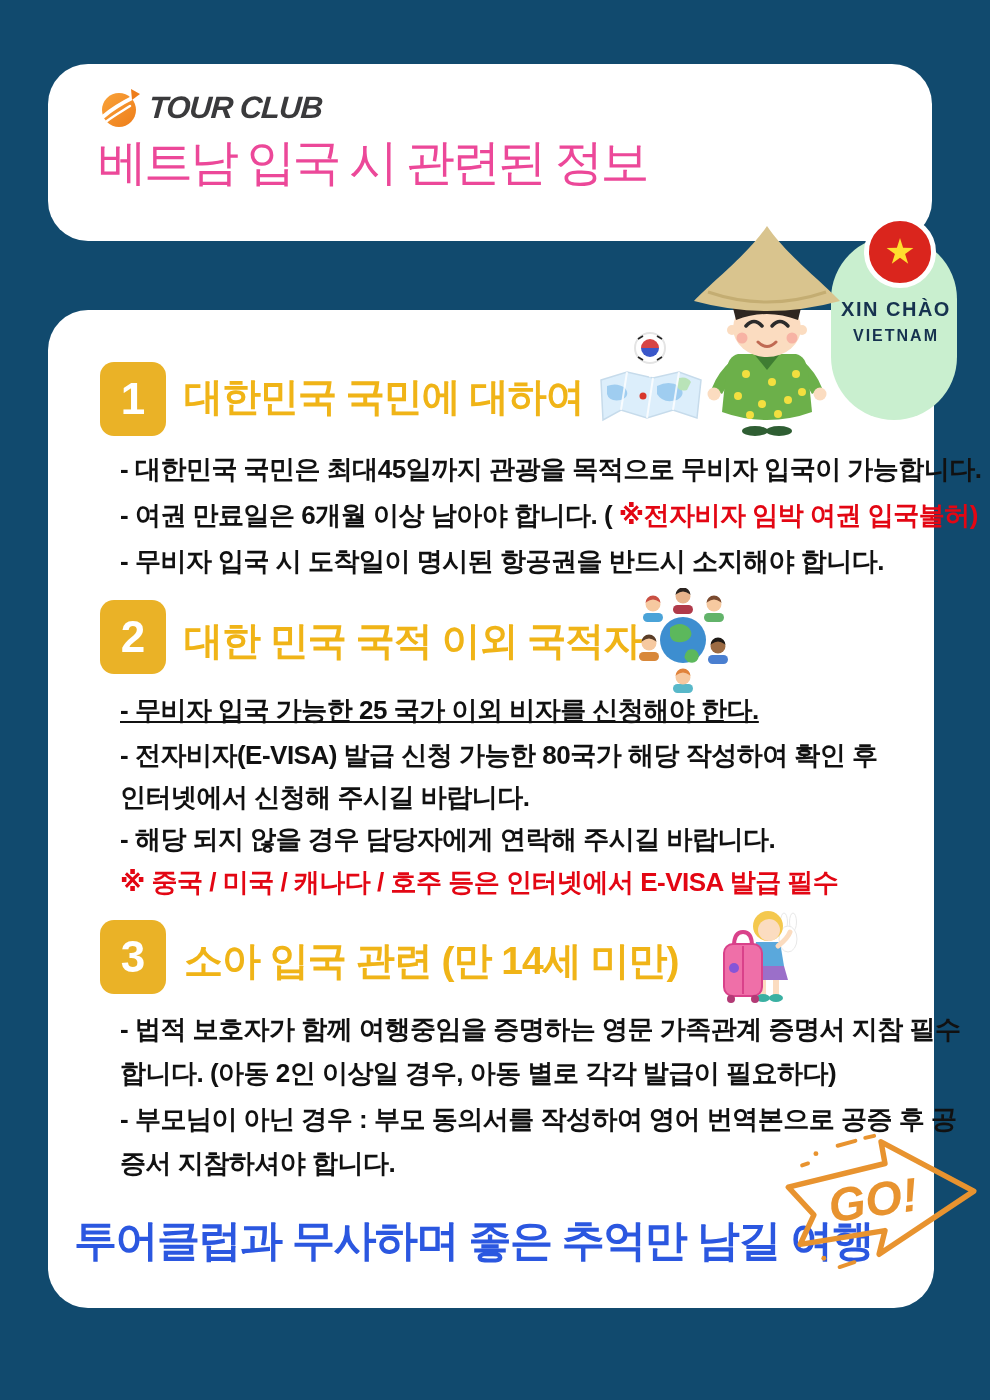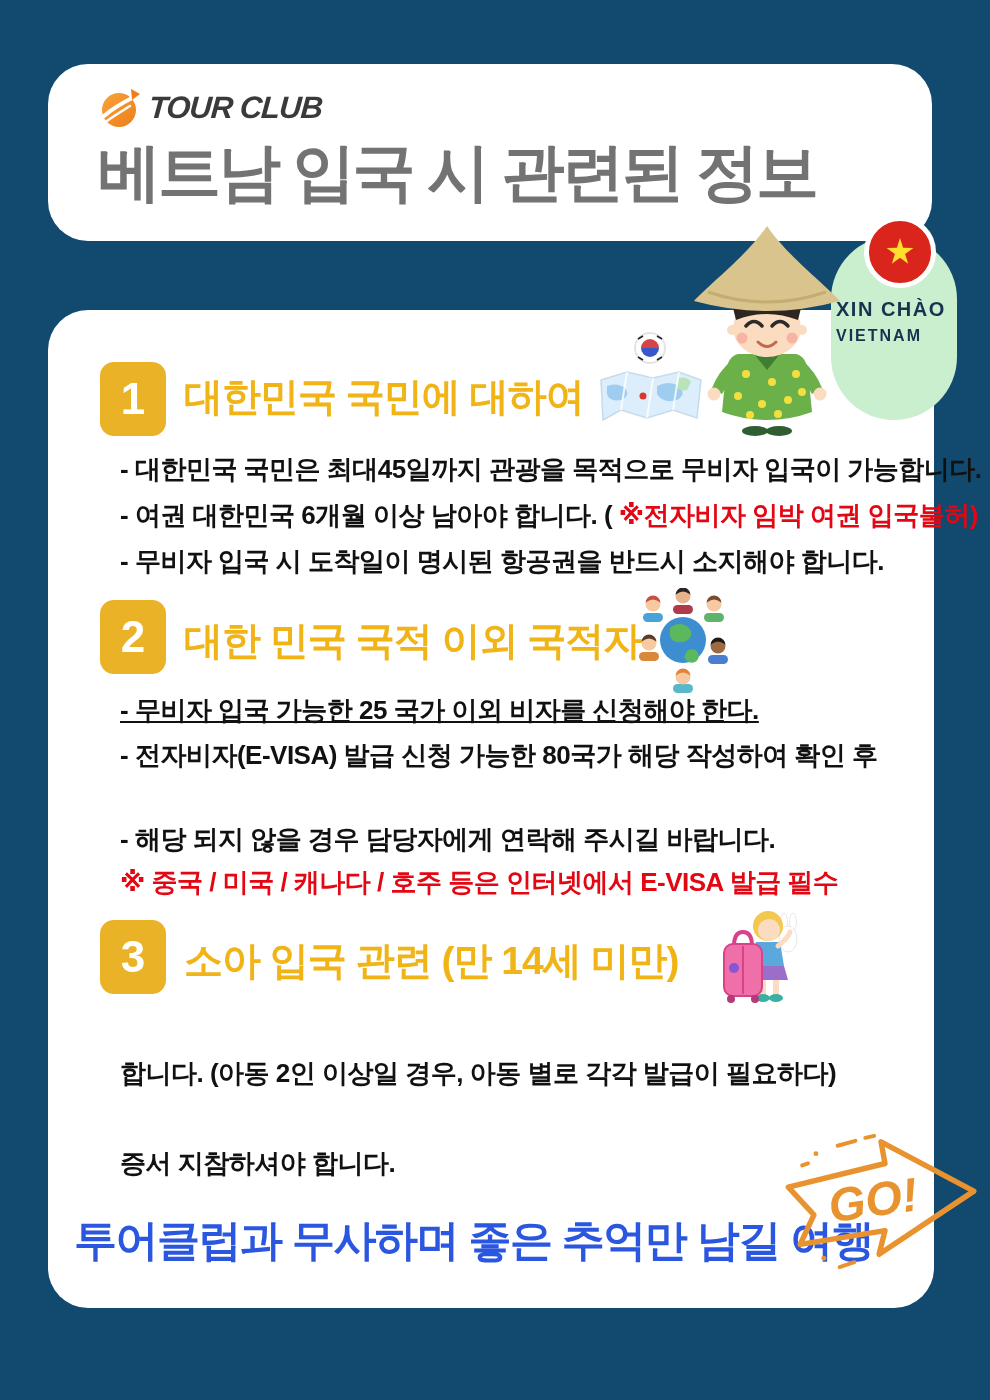--- a/index.html
+++ b/index.html
@@ -8,29 +8,29 @@
   .poster { position:relative; width:990px; height:1400px; background:#114a6e; overflow:hidden; }
 
   .card { position:absolute; background:#ffffff; border-radius:40px; }
   .card-top  { left:48px; top:64px;  width:884px; height:177px; }
   .card-main { left:48px; top:310px; width:886px; height:998px; }
 
   
   .logo-row { position:absolute; left:50px; top:22px; display:flex; align-items:center; }
   .logo-text { font-size:31px; font-weight:900; font-style:italic; color:#3a3a3c;
                letter-spacing:-1px; margin-left:7px; transform:skewX(-4deg); }
-  .main-title { position:absolute; left:50px; top:66px; font-size:63px; font-weight:700;
-                color:#737373; letter-spacing:-3px; white-space:nowrap; }
+  .main-title { position:absolute; left:50px; top:66px; font-size:49px; font-weight:400;
+                color:#ec4899; letter-spacing:-3px; white-space:nowrap; }
 
   
   .blob { position:absolute; left:831px; top:236px; width:126px; height:184px;
           background:#c9efcf; border-radius:64px; z-index:3; }
   .flag-badge { position:absolute; left:864px; top:216px; width:72px; height:72px;
                 background:#da251d; border:5px solid #ffffff; border-radius:50%; z-index:4; }
-  .greeting { position:absolute; left:836px; top:298px; width:120px; text-align:left;
+  .greeting { position:absolute; left:836px; top:298px; width:120px; text-align:center;
               color:#16324f; z-index:4; }
   .greeting .g1 { font-size:20px; font-weight:700; letter-spacing:1.5px; white-space:nowrap; }
   .greeting .g2 { font-size:16px; font-weight:700; letter-spacing:2px; margin-top:6px; white-space:nowrap; }
 
   .mascot { position:absolute; left:688px; top:222px; z-index:5; }
 
   
   .num-box { position:absolute; width:66px; height:74px; background:#eab227; border-radius:14px;
              color:#ffffff; font-size:44px; font-weight:800; display:flex;
              align-items:center; justify-content:center; }
@@ -140,21 +140,21 @@
       <path d="M46,20 a9,9 0 0 1 18,0 z" fill="#d64545"></path>
       <path d="M46,20 a9,9 0 0 0 18,0 z" fill="#3a57c9"></path>
       <g stroke="#222222" stroke-width="1.6">
         <line x1="43" y1="11" x2="48" y2="8"></line>
           <line x1="62" y1="8" x2="67" y2="11"></line>
         <line x1="43" y1="29" x2="48" y2="32"></line>
           <line x1="62" y1="32" x2="67" y2="29"></line>
       </g>
     </svg>
     <div class="body-line" style="top:142px;">- 대한민국 국민은 최대45일까지 관광을 목적으로 무비자 입국이 가능합니다.</div>
-    <div class="body-line" style="top:188px;"><span>- 여권 대한민국 6개월 이상 남아야 합니다. ( </span><span class="red">※전자비자 임박 여권 입국불허)</span></div>
+    <div class="body-line" style="top:188px;"><span>- 여권 만료일은 6개월 이상 남아야 합니다. ( </span><span class="red">※전자비자 임박 여권 입국불허)</span></div>
     <div class="body-line" style="top:234px;">- 무비자 입국 시 도착일이 명시된 항공권을 반드시 소지해야 합니다.</div>
 
     <div class="num-box" style="left:52px; top:290px;">2</div>
     <div class="sec-title" style="left:136px; top:304px;">대한 민국 국적 이외 국적자</div>
     <svg class="sec-icon" style="left:588px; top:278px;" width="95" height="105" viewBox="0 0 95 105">
       <circle cx="47" cy="52" r="23" fill="#3d8ed0"></circle>
       <path d="M34,40 q10,-8 19,0 q6,8 -3,13 q-13,4 -16,-5 z" fill="#5cb85c"></path>
       <path d="M52,62 q9,-3 11,6 q-2,9 -11,6 q-7,-5 0,-12 z" fill="#5cb85c"></path>
       <g>
         <rect x="7" y="25" width="20" height="9" rx="4.5" fill="#4aa3d8"></rect>
@@ -182,20 +182,21 @@
         <path d="M74.5,57 a7.5,7.5 0 0 1 15,0 l-1,-1 q-6.5,-5 -13,0 z" fill="#1f1a16"></path>
       </g>
       <g>
         <rect x="37" y="96" width="20" height="9" rx="4.5" fill="#58b8c9"></rect>
         <circle cx="47" cy="89" r="7.5" fill="#f6c9a0"></circle>
         <path d="M39.5,88 a7.5,7.5 0 0 1 15,0 l-1,-1 q-6.5,-5 -13,0 z" fill="#e0833c"></path>
       </g>
     </svg>
     <div class="body-line" style="top:383px;text-decoration:underline;">- 무비자 입국 가능한 25 국가 이외 비자를 신청해야 한다.</div>
     <div class="body-line" style="top:428px;">- 전자비자(E-VISA) 발급 신청 가능한 80국가 해당 작성하여 확인 후</div>
+    <div class="body-line" style="top:470px;">인터넷에서 신청해 주시길 바랍니다.</div>
     <div class="body-line" style="top:512px;">- 해당 되지 않을 경우 담당자에게 연락해 주시길 바랍니다.</div>
     <div class="body-line red" style="top:555px;">※ 중국 / 미국 / 캐나다 / 호주 등은 인터넷에서 E-VISA 발급 필수</div>
 
     <div class="num-box" style="left:52px; top:610px;">3</div>
     <div class="sec-title" style="left:136px; top:624px;">소아 입국 관련 (만 14세 미만)</div>
     <svg class="sec-icon" style="left:668px; top:596px;" width="90" height="105" viewBox="0 0 90 105">
       <ellipse cx="68" cy="16" rx="3.5" ry="9" fill="#ffffff" stroke="#e8e8e8"></ellipse>
       <ellipse cx="77" cy="16" rx="3.5" ry="9" fill="#ffffff" stroke="#e8e8e8"></ellipse>
       <ellipse cx="72" cy="33" rx="9" ry="13" fill="#ffffff" stroke="#e8e8e8"></ellipse>
       <circle cx="52" cy="20" r="15" fill="#f4c84e"></circle>
@@ -208,21 +209,23 @@
       <rect x="57" y="74" width="6" height="16" fill="#fbdcc0"></rect>
       <ellipse cx="47" cy="92" rx="7" ry="4" fill="#3ab0a2"></ellipse>
       <ellipse cx="60" cy="92" rx="7" ry="4" fill="#3ab0a2"></ellipse>
       <path d="M18,40 Q18,26 27,26 Q36,26 36,40" stroke="#d9418a" stroke-width="4" fill="none"></path>
       <rect x="8" y="38" width="38" height="52" rx="9" fill="#ef6fa8" stroke="#d9418a" stroke-width="2"></rect>
       <line x1="27" y1="40" x2="27" y2="88" stroke="#d9418a" stroke-width="2"></line>
       <circle cx="18" cy="62" r="5" fill="#8655d8"></circle>
       <circle cx="15" cy="93" r="4" fill="#b23a75"></circle>
       <circle cx="39" cy="93" r="4" fill="#b23a75"></circle>
     </svg>
+    <div class="body-line" style="top:702px;">- 법적 보호자가 함께 여행중임을 증명하는 영문 가족관계 증명서 지참 필수</div>
     <div class="body-line" style="top:746px;">합니다. (아동 2인 이상일 경우, 아동 별로 각각 발급이 필요하다)</div>
+    <div class="body-line" style="top:792px;">- 부모님이 아닌 경우 : 부모 동의서를 작성하여 영어 번역본으로 공증 후 공</div>
     <div class="body-line" style="top:836px;">증서 지참하셔야 합니다.</div>
   </div>
 
   <div class="slogan">투어클럽과 무사하며 좋은 추억만 남길 여행</div>
 
   <svg class="go-arrow" width="208" height="148" viewBox="0 0 210 150">
     <path d="M8,62 L106,38 L102,16 L196,66 L100,130 L106,106 L20,120 L34,90 Z" fill="none" stroke="#e8932f" stroke-width="5.5" stroke-linejoin="round"></path>
     <g stroke="#e8932f" stroke-width="4" stroke-linecap="round">
       <line x1="58" y1="20" x2="76" y2="15"></line>
       <line x1="86" y1="12" x2="95" y2="10"></line>

